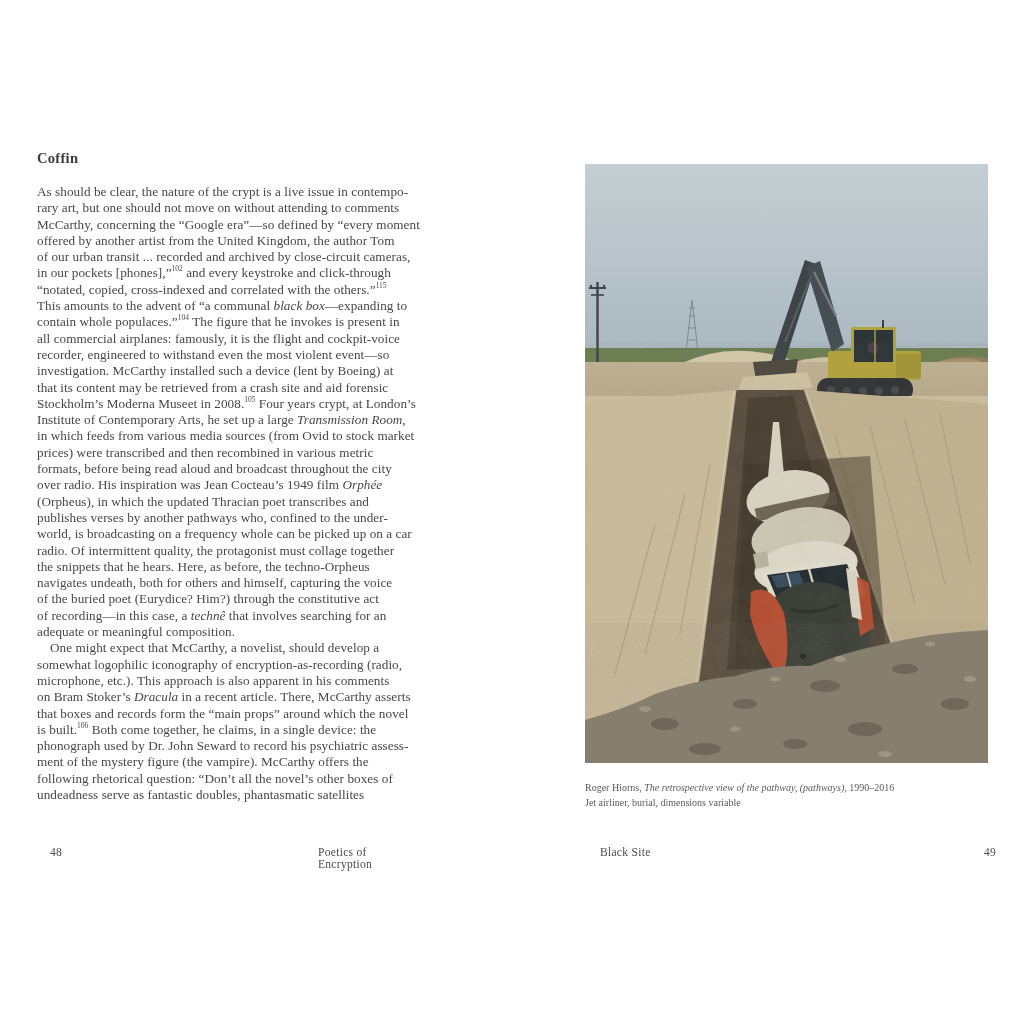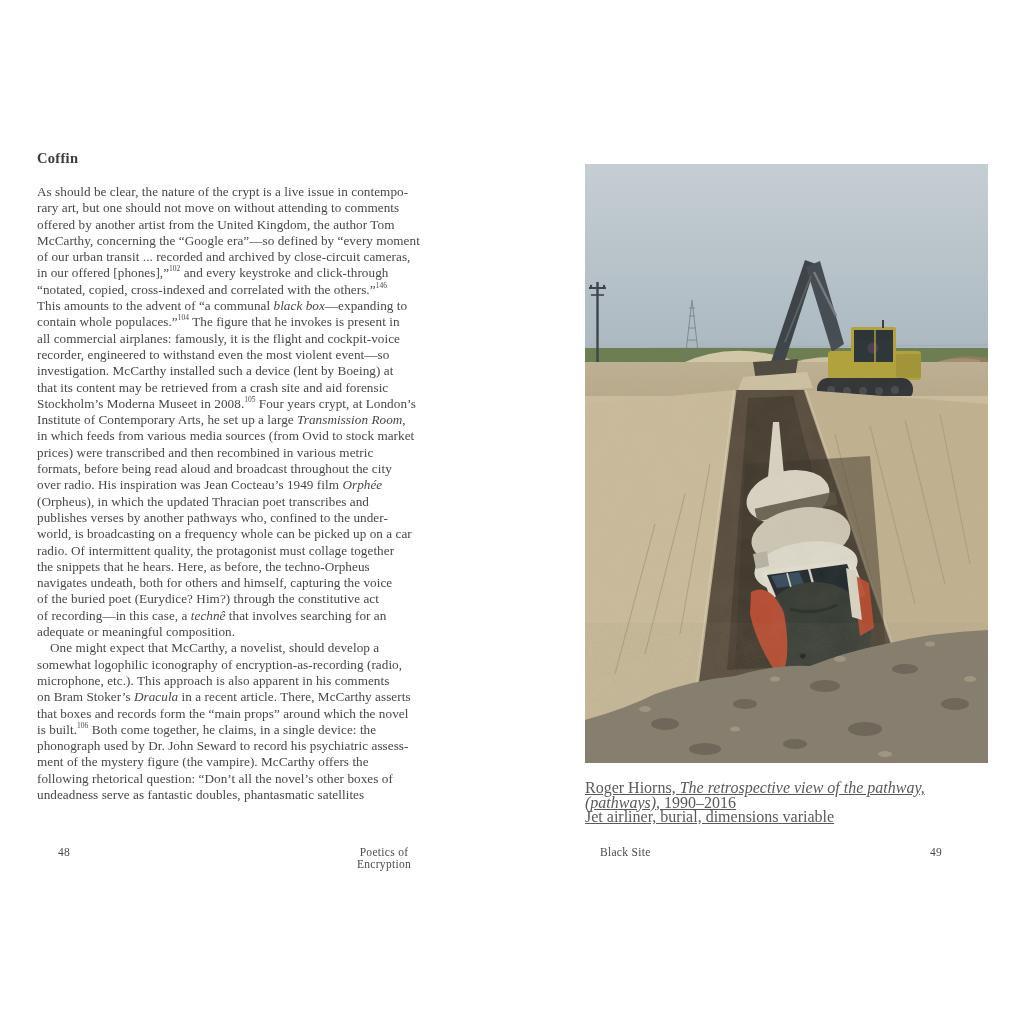--- a/index.html
+++ b/index.html
@@ -25,47 +25,47 @@
   .tline .i, .caption-line .i { font-style:italic; }
   .tline .s {
     font-size:7.5px; vertical-align:6px; line-height:0; letter-spacing:0;text-align:center;
   }
   .para.indent .tline:first-child { text-indent:13px; }
 
   
   .footer-text {
     top:846px; font-size:11.5px; color:var(--folio-ink,#4a4a4a); letter-spacing:.3px;
   }
-  #folio-left { left:58px; }
-  #running-left { left:334px; width:100px; text-align:center; }
+  #folio-left { left:50px; }
+  #running-left { left:318px; width:100px; text-align:left; }
   #running-right { left:600px; }
-  #folio-right { left:930px; }
+  #folio-right { left:984px; }
 
   
   #photo-wrap { left:585px; top:164px; width:403px; height:599px; }
   #photo-wrap svg { display:block; width:403px; height:599px; }
   #caption { left:585px; top:781px; width:403px; }
   .caption-line {
-    font-size:16px; line-height:14.5px; color:var(--caption-ink,#595959);text-decoration:underline;
+    font-size:10px; line-height:14.5px; color:var(--caption-ink,#595959);
   }
 </style>
 </head>
 <body>
 
 <div class="abs" id="left-column">
   <div class="section-heading">Coffin</div>
   <div id="body-text">
       <div class="para">
         <div class="tline"><span>As should be clear, the nature of the crypt is a live issue in contempo-</span></div>
         <div class="tline"><span>rary art, but one should not move on without attending to comments</span></div>
+        <div class="tline"><span>McCarthy, concerning the “Google era”—so defined by “every moment</span></div>
         <div class="tline"><span>offered by another artist from the United Kingdom, the author Tom</span></div>
-        <div class="tline"><span>McCarthy, concerning the “Google era”—so defined by “every moment</span></div>
         <div class="tline"><span>of our urban transit ... recorded and archived by close-circuit cameras,</span></div>
-        <div class="tline"><span>in our offered [phones],”</span><span class="s">102</span><span> and every keystroke and click-through</span></div>
-        <div class="tline"><span>“notated, copied, cross-indexed and correlated with the others.”</span><span class="s">146</span></div>
+        <div class="tline"><span>in our pockets [phones],”</span><span class="s">102</span><span> and every keystroke and click-through</span></div>
+        <div class="tline"><span>“notated, copied, cross-indexed and correlated with the others.”</span><span class="s">115</span></div>
         <div class="tline"><span>This amounts to the advent of “a communal </span><span class="i">black box</span><span>—expanding to</span></div>
         <div class="tline"><span>contain whole populaces.”</span><span class="s">104</span><span> The figure that he invokes is present in</span></div>
         <div class="tline"><span>all commercial airplanes: famously, it is the flight and cockpit-voice</span></div>
         <div class="tline"><span>recorder, engineered to withstand even the most violent event—so</span></div>
         <div class="tline"><span>investigation. McCarthy installed such a device (lent by Boeing) at</span></div>
         <div class="tline"><span>that its content may be retrieved from a crash site and aid forensic</span></div>
         <div class="tline"><span>Stockholm’s Moderna Museet in 2008.</span><span class="s">105</span><span> Four years crypt, at London’s</span></div>
         <div class="tline"><span>Institute of Contemporary Arts, he set up a large </span><span class="i">Transmission Room,</span></div>
         <div class="tline"><span>in which feeds from various media sources (from Ovid to stock market</span></div>
         <div class="tline"><span>prices) were transcribed and then recombined in various metric</span></div>

